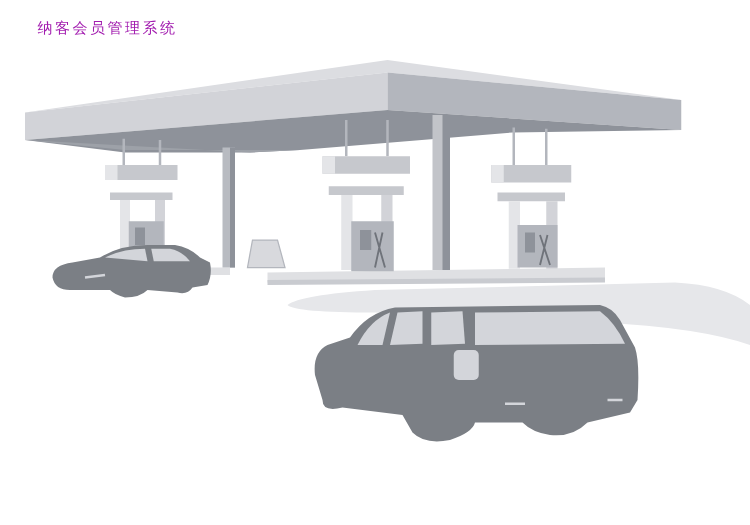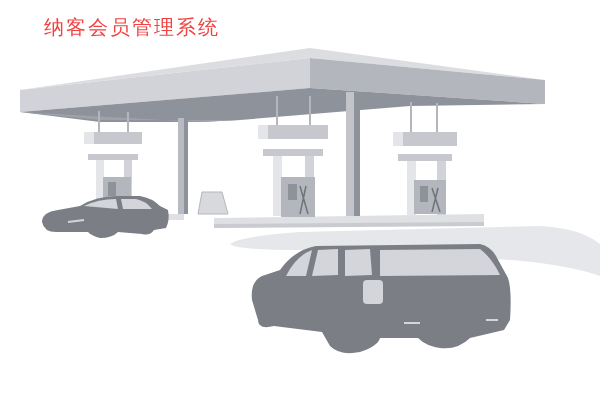--- a/index.html
+++ b/index.html
@@ -1,19 +1,19 @@
 <!DOCTYPE html>
 <html><head>
   <meta charset="utf-8">
   <style>
     html, body { margin: 0; padding: 0; background: #ffffff; }
     body { width: 600px; height: 420px; overflow: hidden; position: relative;
            font-family: "DejaVu Sans", "Liberation Sans", sans-serif; }
-    .app-title { position: absolute; left: 44px; top: 14px; font-size: 20px;
-                 color: #ef4444; letter-spacing: 2px; font-weight: normal; }
+    .app-title { position: absolute; left: 30px; top: 14px; font-size: 12px;
+                 color: #a21caf; letter-spacing: 2px; font-weight: normal; }
     .scene { position: absolute; left: 0; top: 0; width: 600px; height: 420px; }
   </style>
 </head>
 <body>
 
 <div class="app-title">纳客会员管理系统</div>
 
 <svg class="scene" viewBox="0 0 600 420" xmlns="http://www.w3.org/2000/svg">
 
   <g>

